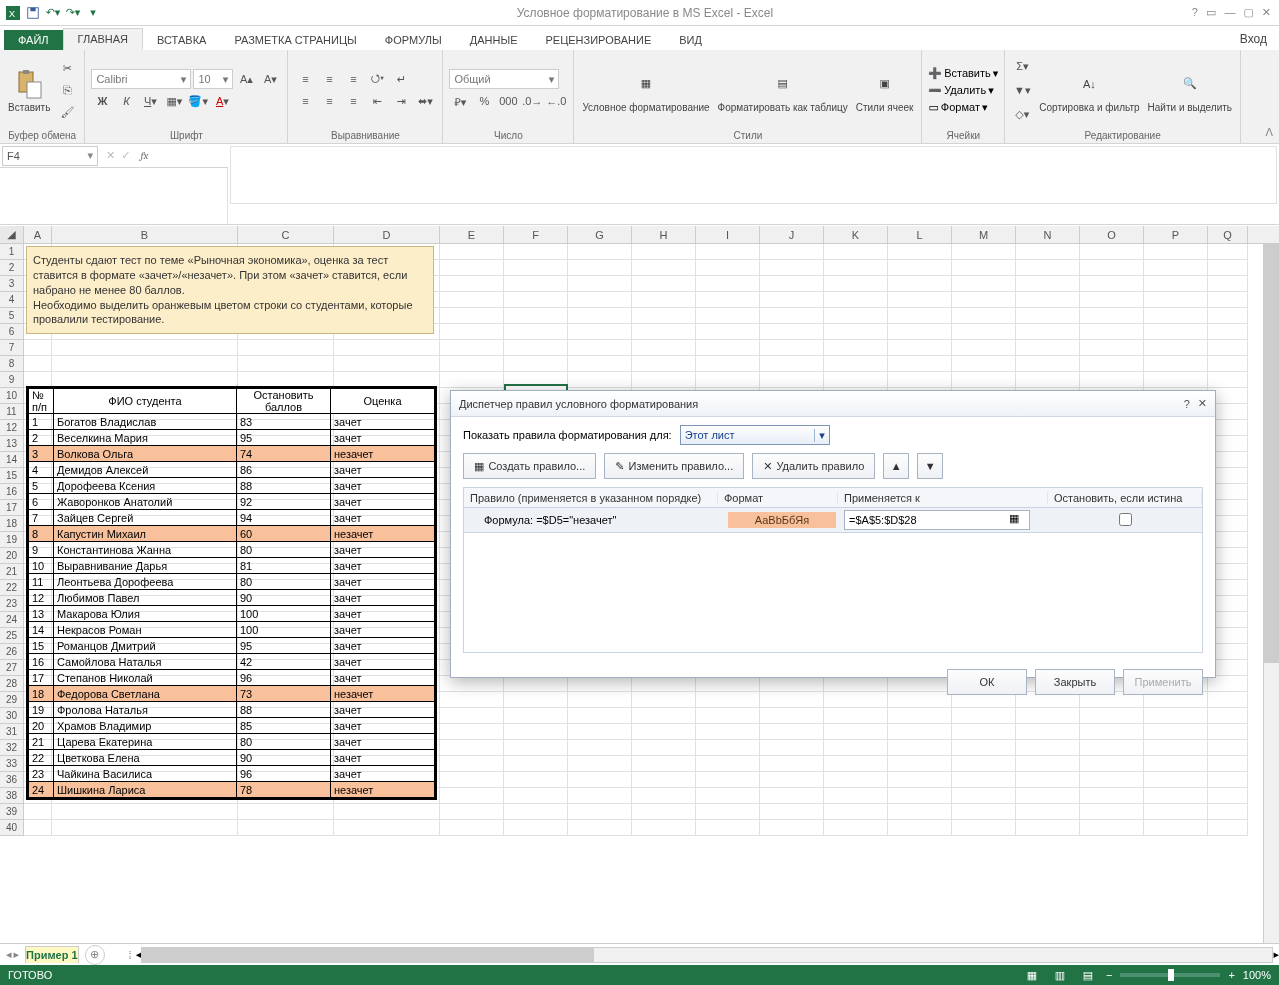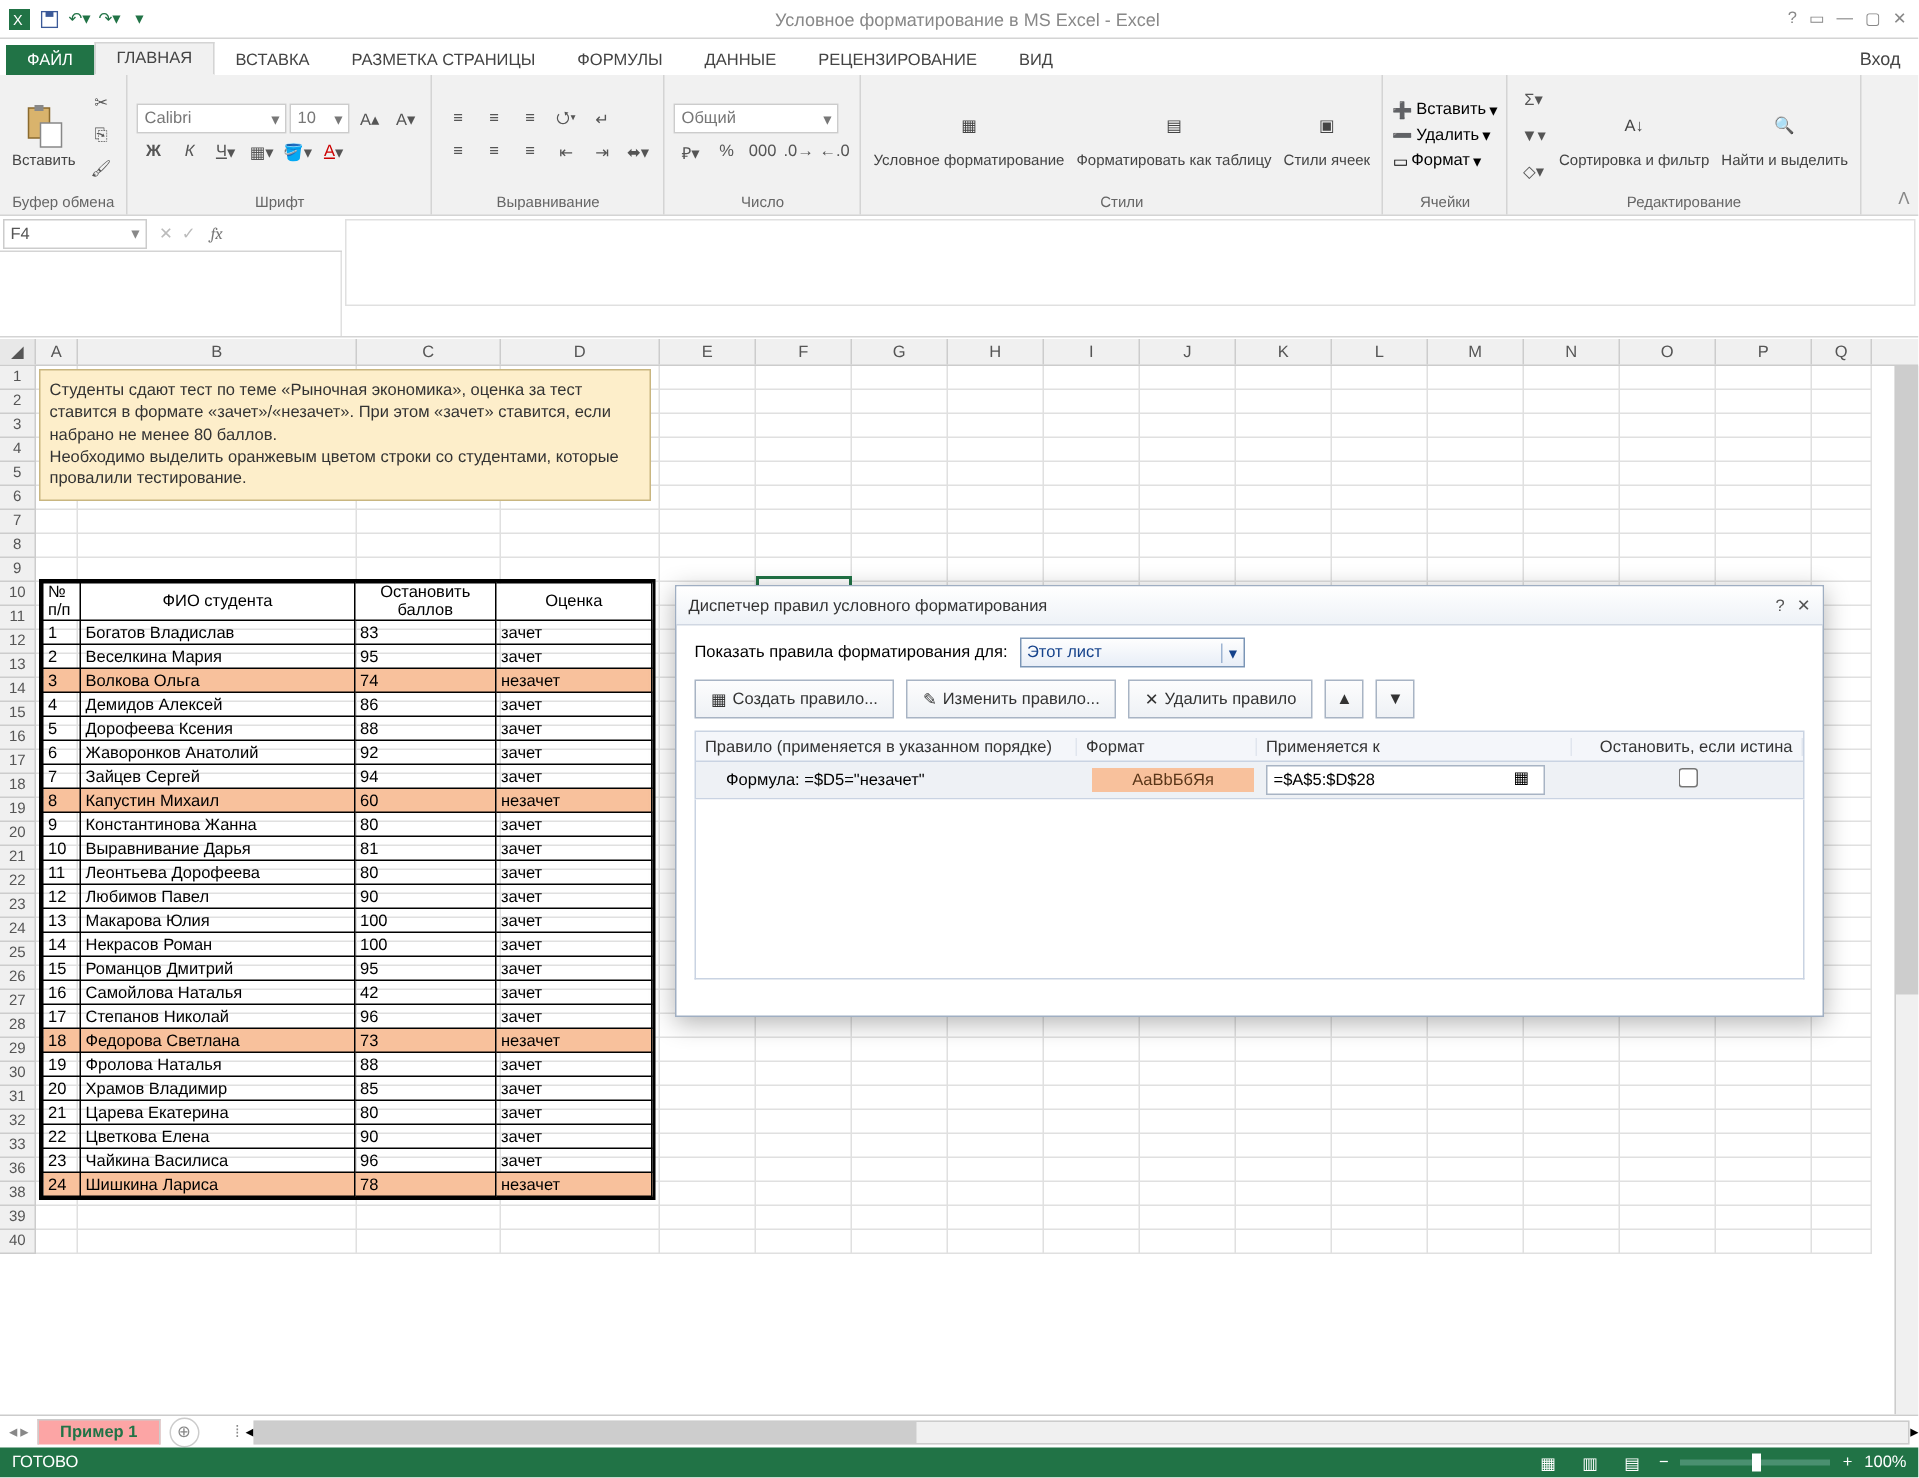--- a/index.html
+++ b/index.html
@@ -69,21 +69,21 @@
 .dlg-grid-row>div{padding:0 6px;}
 .fmt-sample{background:#f8c19c;color:#5a3618;text-align:center;width:108px;padding:2px 0;margin:0 4px;}
 .applies-input{border:1px solid #a8b4c4;background:#fff;height:20px;width:186px;padding:0 4px;display:flex;align-items:center;}
 .applies-input .pick{margin-left:auto;width:16px;height:16px;}
 .dlg-blank{height:120px;border:1px solid #c9d3e2;border-top:none;background:#fff;}
 .dlg-foot{display:flex;justify-content:flex-end;gap:8px;padding:8px 12px;}
 .dlg-foot .dlg-btn{width:80px;justify-content:center;}
 .dlg-foot .dlg-btn.disabled{color:#aaa;}
 .sheettabs{position:absolute;left:0;right:0;bottom:20px;height:22px;background:#fff;border-top:1px solid #ccc;display:flex;align-items:center;}
 .sheettabs .nav{display:flex;gap:2px;padding:0 6px;color:#888;}
-.sheettab{padding:2px 14px;border:1px solid #ccc;border-bottom:none;background:#fca5a5;font-weight:bold;color:#217346;}
+.sheettab{padding:2px 0;border:1px solid #ccc;border-bottom:none;background:#fef9c3;font-weight:bold;color:#217346;}
 .addsheet{width:20px;height:20px;display:flex;align-items:center;justify-content:center;border:1px solid #ccc;border-radius:50%;margin-left:6px;color:#888;}
 .hscroll{flex:1;margin-left:20px;display:flex;align-items:center;}
 .hscroll-track{flex:1;height:16px;background:#f0f0f0;border:1px solid #ccc;position:relative;}
 .hscroll-thumb{position:absolute;left:0;top:0;width:40%;height:100%;background:#cdcdcd;}
 .statusbar{position:absolute;left:0;right:0;bottom:0;height:20px;background:#217346;color:#fff;display:flex;align-items:center;padding:0 8px;font-size:11px;}
 .statusbar .right{margin-left:auto;display:flex;align-items:center;gap:8px;}
 .view-btn{width:20px;height:16px;display:flex;align-items:center;justify-content:center;}
 .zoom-slider{width:100px;height:4px;background:#4a9070;position:relative;}
 .zoom-thumb{position:absolute;left:48%;top:-4px;width:6px;height:12px;background:#fff;}
 .vscroll{position:absolute;right:0;top:244px;bottom:42px;width:16px;background:#f0f0f0;border-left:1px solid #ccc;}
@@ -1254,38 +1254,43 @@
           <span>Удалить правило</span>
         </div>
       <div class="dlg-btn nav">▲</div>
       <div class="dlg-btn nav">▼</div>
     </div>
     <div class="dlg-grid">
       <div class="dlg-grid-hdr">
         <div style="width:254px">Правило (применяется в указанном порядке)</div>
         <div style="width:120px">Формат</div>
         <div style="width:210px">Применяется к</div>
-        <div style="flex:1;text-align:right">Остановить, если истина</div>
+        <div style="flex:1;">Остановить, если истина</div>
       </div>
       <div class="dlg-grid-row">
         <div style="width:254px;padding-left:20px">Формула: =$D5="незачет"</div>
         <div style="width:120px">
             <div class="fmt-sample">АаВbБбЯя</div>
           </div>
         <div style="width:210px">
             <div class="applies-input">
               <span>=$A$5:$D$28</span>
               <span class="pick">▦</span>
             </div>
           </div>
         <div style="flex:1;text-align:center"><input type="checkbox" style=""></div>
       </div>
     </div>
     <div class="dlg-blank"></div>
   </div>
+  <div class="dlg-foot">
+    <div class="dlg-btn">ОК</div>
+    <div class="dlg-btn">Закрыть</div>
+    <div class="dlg-btn disabled">Применить</div>
+  </div>
 </div>
 
 <div class="sheettabs">
   <div class="nav">
     <span>◂</span>
     <span>▸</span>
   </div>
   <div class="sheettab">Пример 1</div>
   <div class="addsheet">⊕</div>
   <div class="hscroll">

